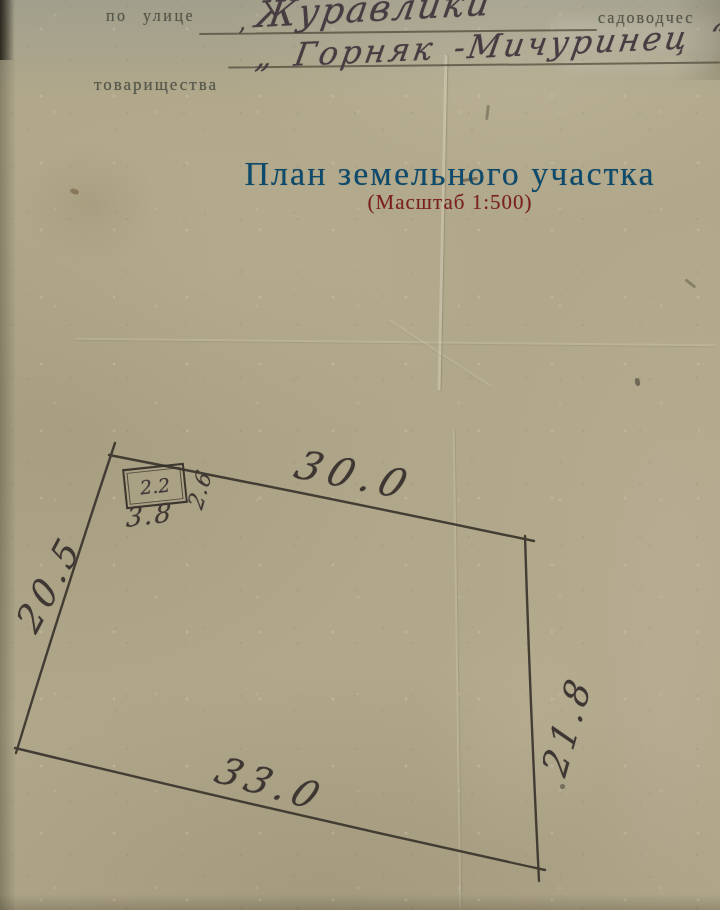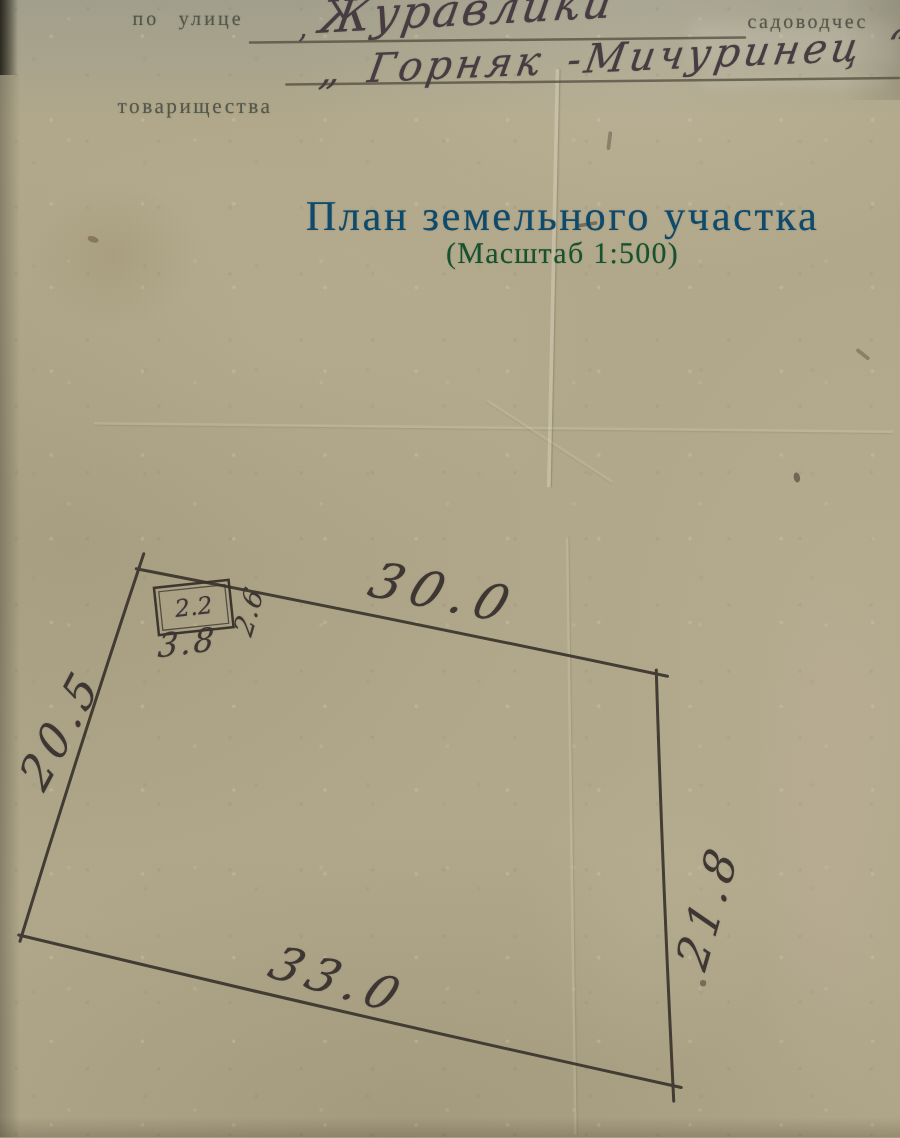--- a/index.html
+++ b/index.html
@@ -84,21 +84,21 @@
   .hw-street{left:256px;top:-12px;font-size:36px;letter-spacing:2px;
     transform:rotate(-3deg) skewX(-12deg);}
   .hw-society{left:256px;top:27px;font-size:32px;letter-spacing:3px;word-spacing:6px;
     transform:rotate(-2.5deg) skewX(-12deg);}
 
   
   .title{position:absolute;left:180px;top:124px;width:540px;text-align:center;
     font-size:34px;color:#0c4a6e;letter-spacing:2px;white-space:nowrap;
     text-shadow:0 0 1px rgba(73,80,63,0.55);margin-top:31px;}
   .subtitle{position:absolute;left:180px;top:190px;width:540px;text-align:center;
-    font-size:24px;color:#14532d;letter-spacing:1px;
+    font-size:21px;color:#7f1d1d;letter-spacing:1px;
     text-shadow:0 0 1px rgba(78,83,70,0.45);}
 
   
   svg.plot{position:absolute;left:0;top:0;}
   .bld{position:absolute;left:124px;top:466px;width:62px;height:40px;
     border:2.6px solid rgba(55,48,42,0.95);transform:rotate(-6deg);box-sizing:border-box;}
   .bld-inner{position:absolute;inset:2px;border:1.4px solid rgba(55,48,42,0.75);}
   .bld-label{position:absolute;inset:0;display:flex;align-items:center;justify-content:center;
     font-family:"DejaVu Serif", serif;font-style:italic;font-size:19px;color:#3e3538;
     text-shadow:0 0 1px rgba(62,53,56,0.4);}

